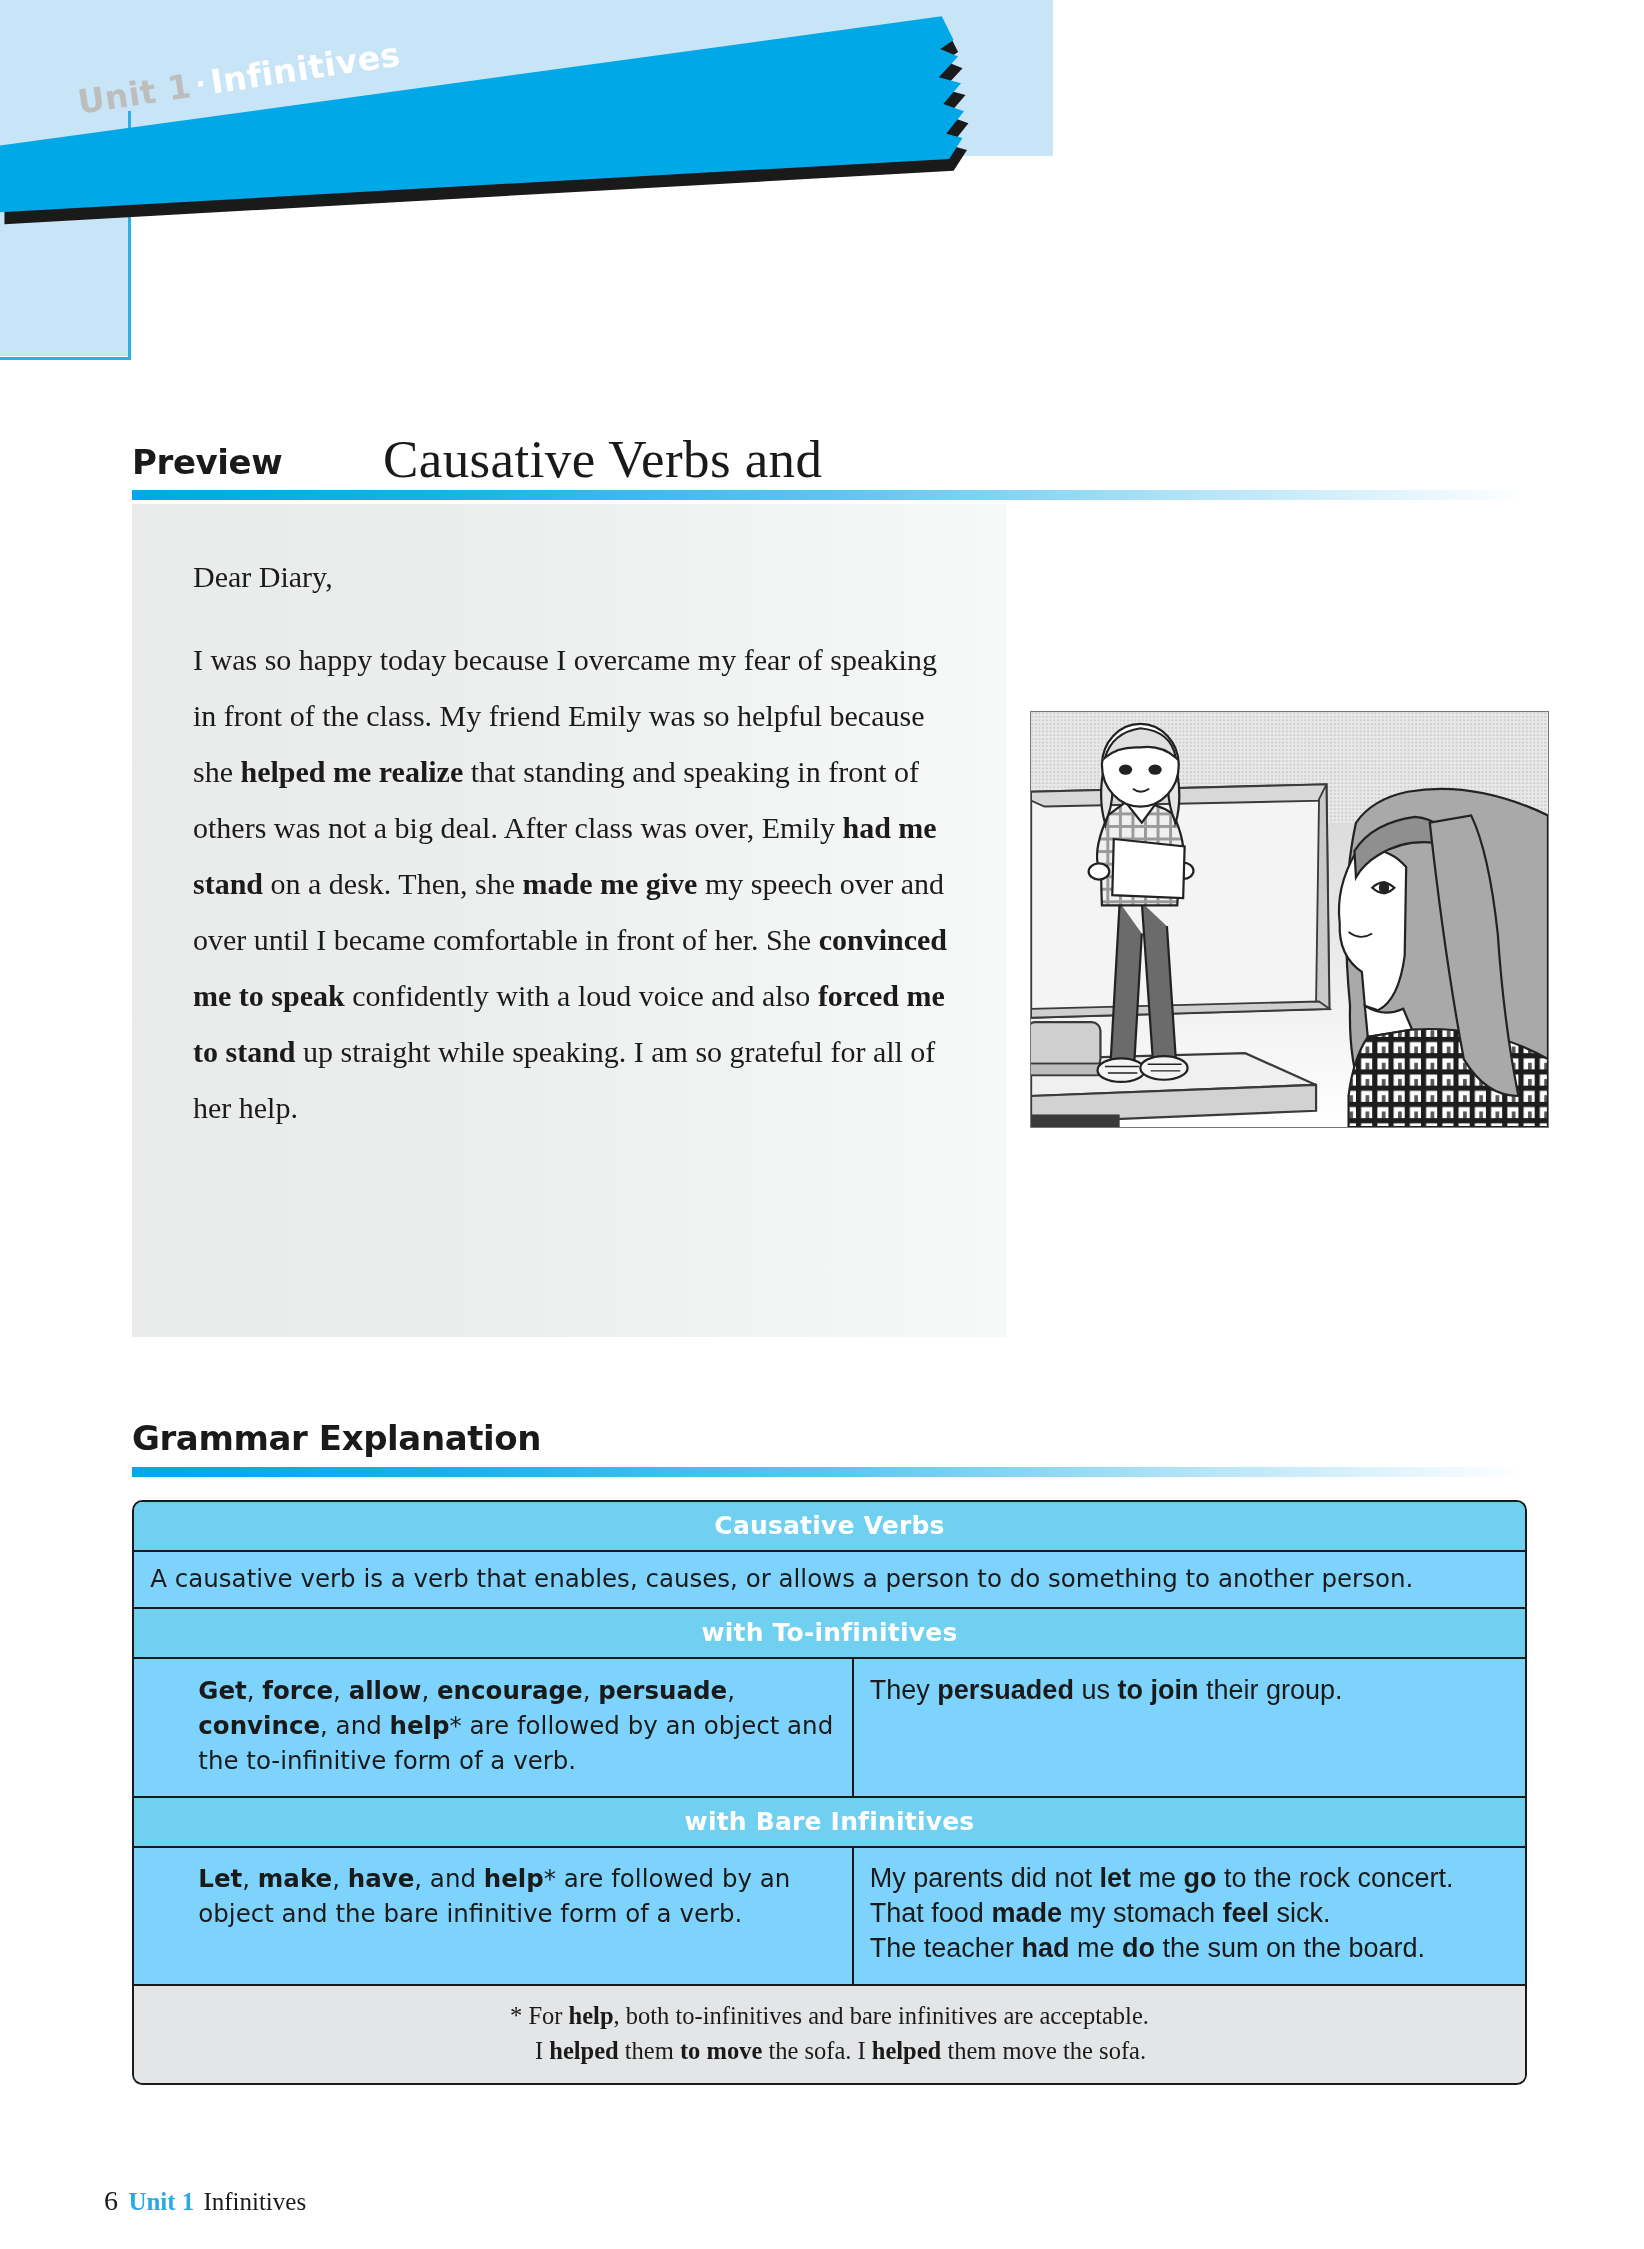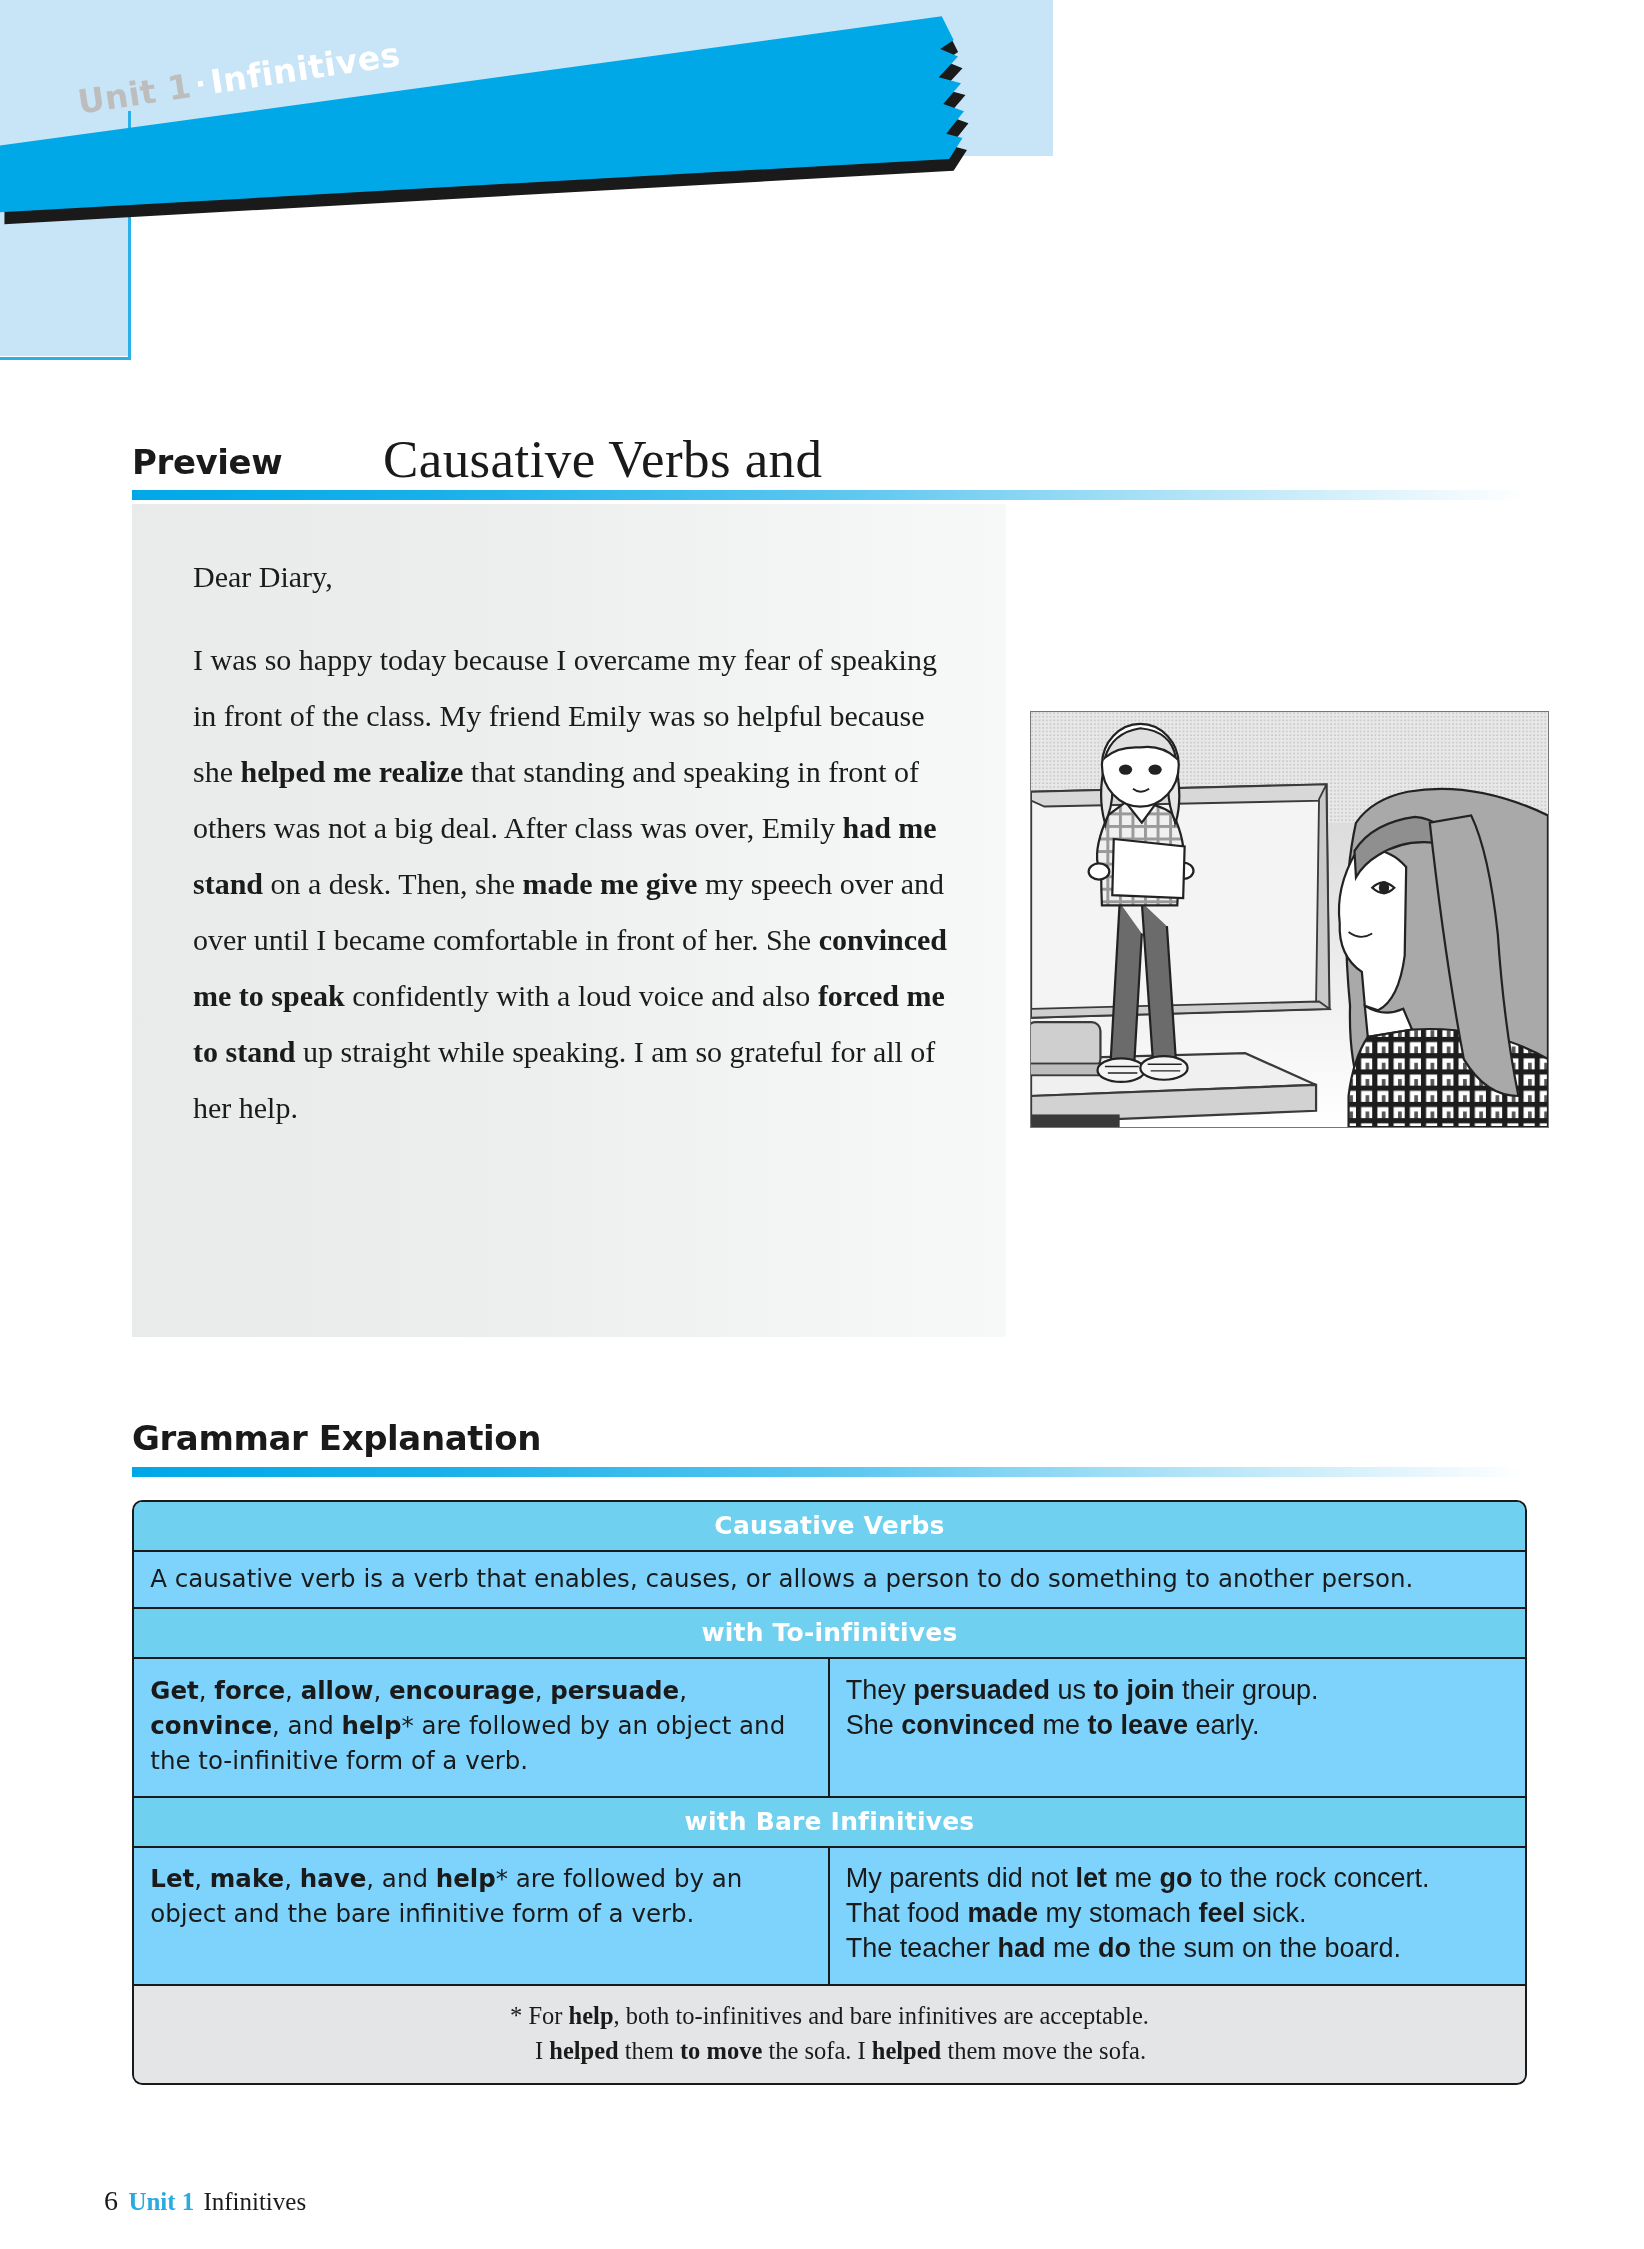--- a/index.html
+++ b/index.html
@@ -101,21 +101,21 @@
   #illus svg { display:block; width:100%; height:100%; }
 
   
   #gtable {
     position:absolute; left:132px; top:1500px; width:1395px;
     border:2.2px solid #1a1a1a;
     border-radius:10.4px;
     overflow:hidden;
     background:#7dd3fc;
   }
-  .trow { display:flex; width:100%; }
+  .trow { display:flex; width:100%;padding-left:48px; }
   .band {
     background:#6fd0f0; color:#ffffff;
     font-family:"DejaVu Sans", sans-serif;
     font-weight:bold; font-size:25px;
     text-align:center; padding:9px 0 10.4px;
     letter-spacing:0.2px;
     border-bottom:2.2px solid #1a1a1a;
   }
   .band.mid { border-top:2.2px solid #1a1a1a; }
   .full-cell {
@@ -300,21 +300,20 @@
   <div class="band">Causative Verbs</div>
 
   <div class="full-cell">A causative verb is a verb that enables, causes, or allows a person to do something to another person.</div>
 
   <div class="band mid">with To-infinitives</div>
 
   <div class="trow">
     <div class="cellL" id="to-rule"><b>Get</b>, <b>force</b>, <b>allow</b>, <b>encourage</b>, <b>persuade</b>, <b>convince</b>, and <b>help</b>* are followed by an object and the to-infinitive form of a verb.</div>
     <div class="cellR" id="to-ex">
         <div>They <b>persuaded</b> us <b>to join</b> their group.</div>
-        <div>She <b>convinced</b> me <b>to leave</b> early.</div>
       </div>
   </div>
 
   <div class="band mid">with Bare Infinitives</div>
 
   <div class="trow">
     <div class="cellL" id="bare-rule"><b>Let</b>, <b>make</b>, <b>have</b>, and <b>help</b>* are followed by an object and the bare infinitive form of a verb.</div>
     <div class="cellR" id="bare-ex">
         <div>My parents did not <b>let</b> me <b>go</b> to the rock concert.</div>
         <div>That food <b>made</b> my stomach <b>feel</b> sick.</div>

